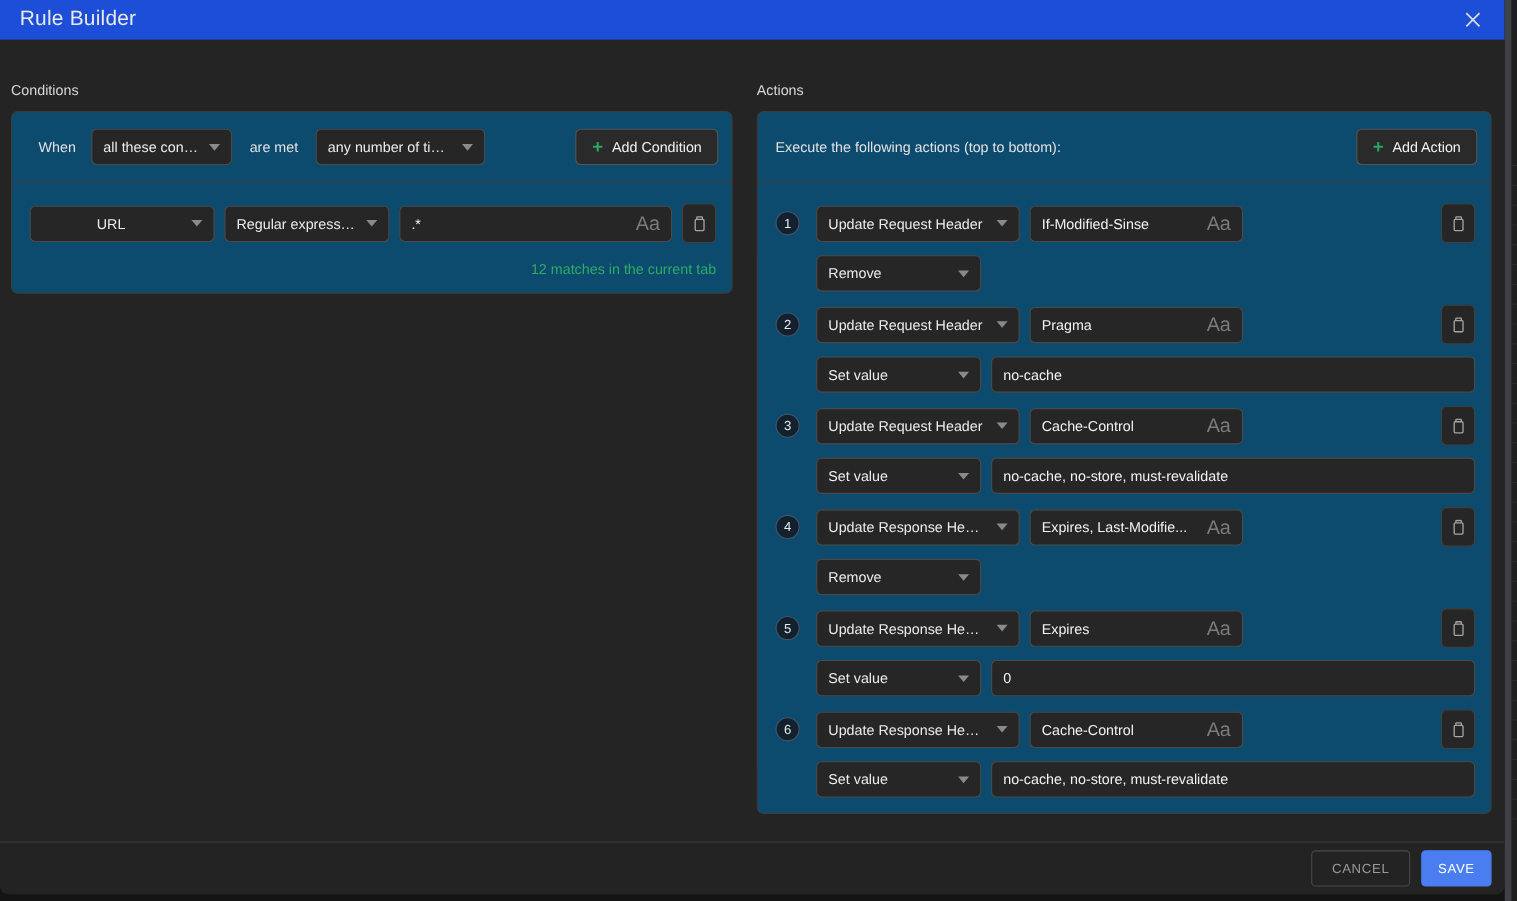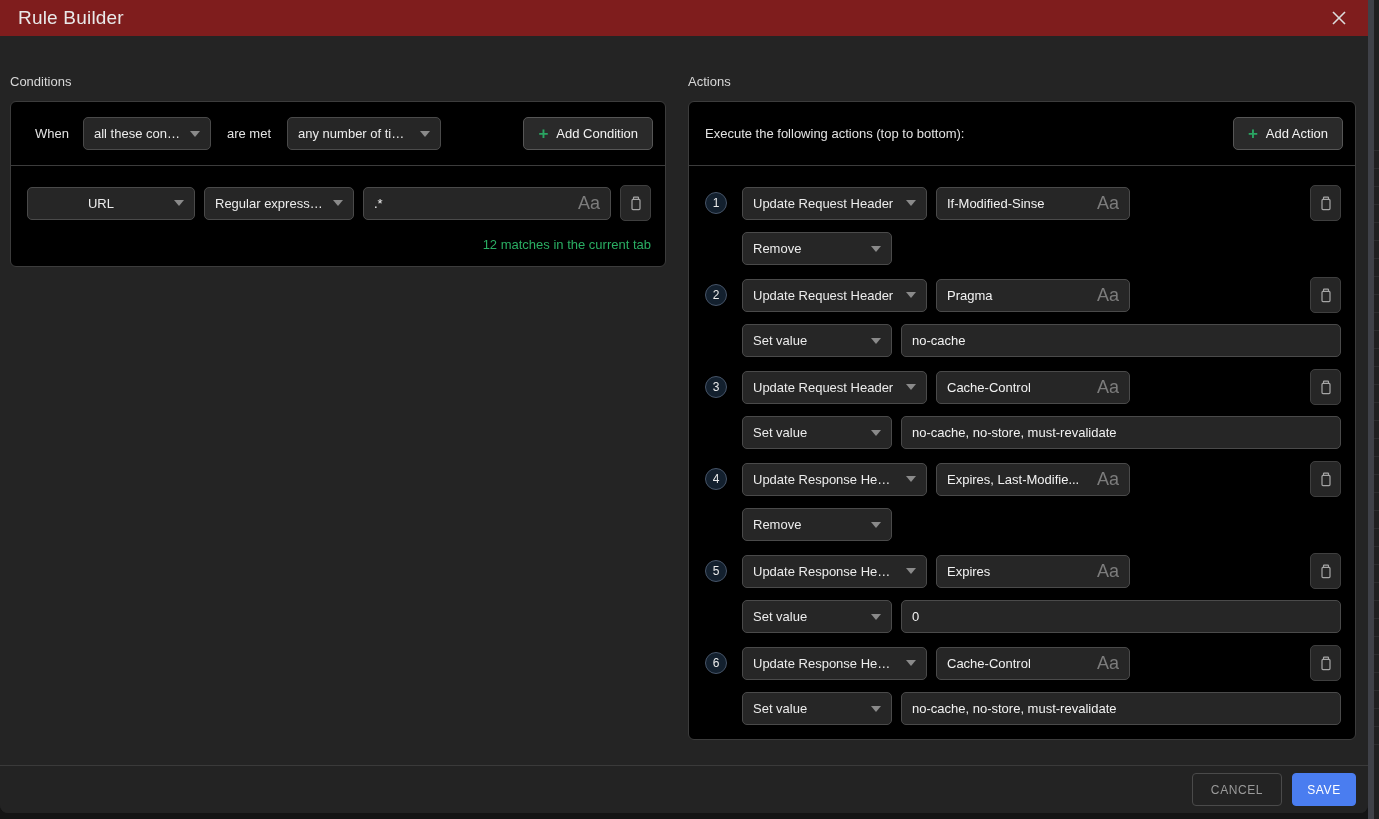--- a/index.html
+++ b/index.html
@@ -4,21 +4,21 @@
 <style>
   * { margin:0; padding:0; box-sizing:border-box; }
   html,body { width:1379px; height:819px; background:#141414; overflow:hidden;
     font-family:"Liberation Sans", sans-serif; }
 
   .dialog { position:absolute; left:0; top:0; width:1368px; height:813px;
     background:#242424; display:flex; flex-direction:column;
     border-radius:0 0 8px 8px; overflow:hidden; }
 
   
-  .dlg-header { height:36px; background:#7f1d1d; flex:0 0 36px;
+  .dlg-header { height:36px; background:#1d4ed8; flex:0 0 36px;
     display:flex; align-items:center; padding:0 18px;text-align:center; }
   .dlg-title { color:#e9e9e9; font-size:19px; font-weight:400; letter-spacing:.2px; }
   .close-btn { margin-left:auto; width:22px; height:22px; cursor:pointer;
     display:flex; align-items:center; justify-content:center; }
   .close-btn svg { stroke:#dcdcdc; }
 
   
   .dlg-body { flex:1 1 auto; padding:12px 12px 0 10px; overflow:hidden; }
 
   .field-label { color:#d8d8d8; font-size:13px; margin-bottom:8px; }
@@ -28,21 +28,21 @@
     border:1px solid #5a5a5a; border-radius:8px; color:#f0f0f0;
     font-size:13px; font-family:inherit; padding:0 12px; outline:none;
     box-shadow:0 2px 3px rgba(0,0,0,.35); }
 
   .section-block { margin-top:26px; display:flex; gap:22px; align-items:flex-start; }
   .col { display:flex; flex-direction:column; }
   .col-left  { width:656px; flex:0 0 656px; }
   .col-right { flex:1 1 auto; min-width:0; }
   .section-label { color:#d8d8d8; font-size:13px; margin-bottom:12px; }
 
-  .panel { border:1px solid #3c3c3c; border-radius:6px; background:#000000; }
+  .panel { border:1px solid #3c3c3c; border-radius:6px; background:#0c4a6e; }
   .panel-header { display:flex; align-items:center; gap:10px;
     padding:15px 12px; border-bottom:1px solid #3c3c3c; }
   .panel-body { padding:19px 14px 14px 16px; }
 
   .inline-text { color:#e2e2e2; font-size:13px; }
 
   
   .dd { height:33px; background:#262626; border:1px solid #4a4a4a; border-radius:5px;
     display:flex; align-items:center; padding:0 10px; cursor:pointer; }
   .dd-label { color:#ececec; font-size:13px; white-space:nowrap; overflow:hidden;

